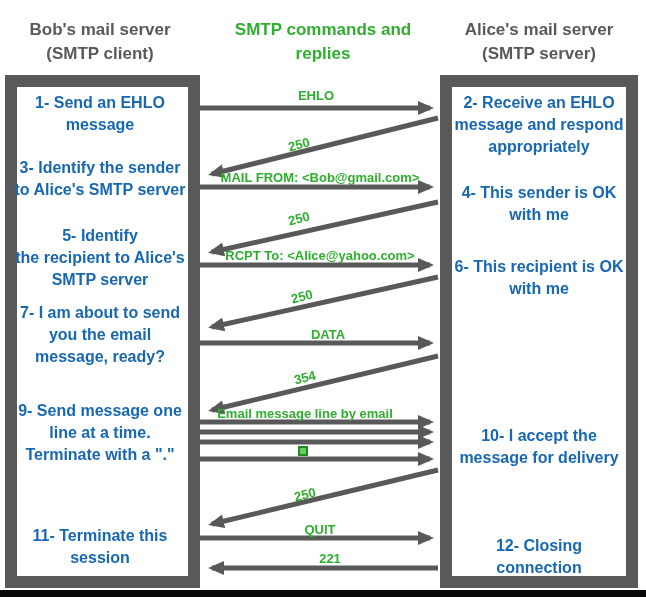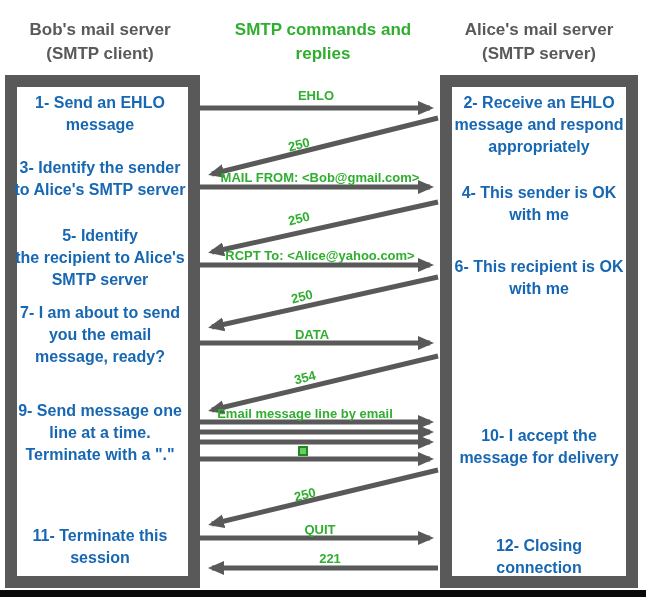--- a/index.html
+++ b/index.html
@@ -111,21 +111,21 @@
     <line x1="200" y1="538" x2="430" y2="538" marker-end="url(#ah)"></line>
     <line x1="438" y1="568" x2="212" y2="568" marker-end="url(#ah)"></line>
   </svg>
 
   <div class="lbl" style="left:316px;top:88px">EHLO</div>
   <div class="lbl lbl-rot" style="left:299px;top:137px">250</div>
   <div class="lbl" style="left:320px;top:170px">MAIL FROM: &lt;Bob@gmail.com&gt;</div>
   <div class="lbl lbl-rot" style="left:299px;top:211px">250</div>
   <div class="lbl" style="left:320px;top:248px">RCPT To: &lt;Alice@yahoo.com&gt;</div>
   <div class="lbl lbl-rot" style="left:302px;top:289px">250</div>
-  <div class="lbl" style="left:312px;top:327px">DATA</div>
+  <div class="lbl" style="left:328px;top:327px">DATA</div>
   <div class="lbl lbl-rot" style="left:305px;top:370px">354</div>
   <div class="lbl" style="left:305px;top:406px">Email message line by email</div>
   <div class="period-box"></div>
   <div class="lbl lbl-rot" style="left:305px;top:487px">250</div>
   <div class="lbl" style="left:320px;top:522px">QUIT</div>
   <div class="lbl" style="left:330px;top:551px">221</div>
 
   <div class="bottom-bar"></div>
 </div>
 

